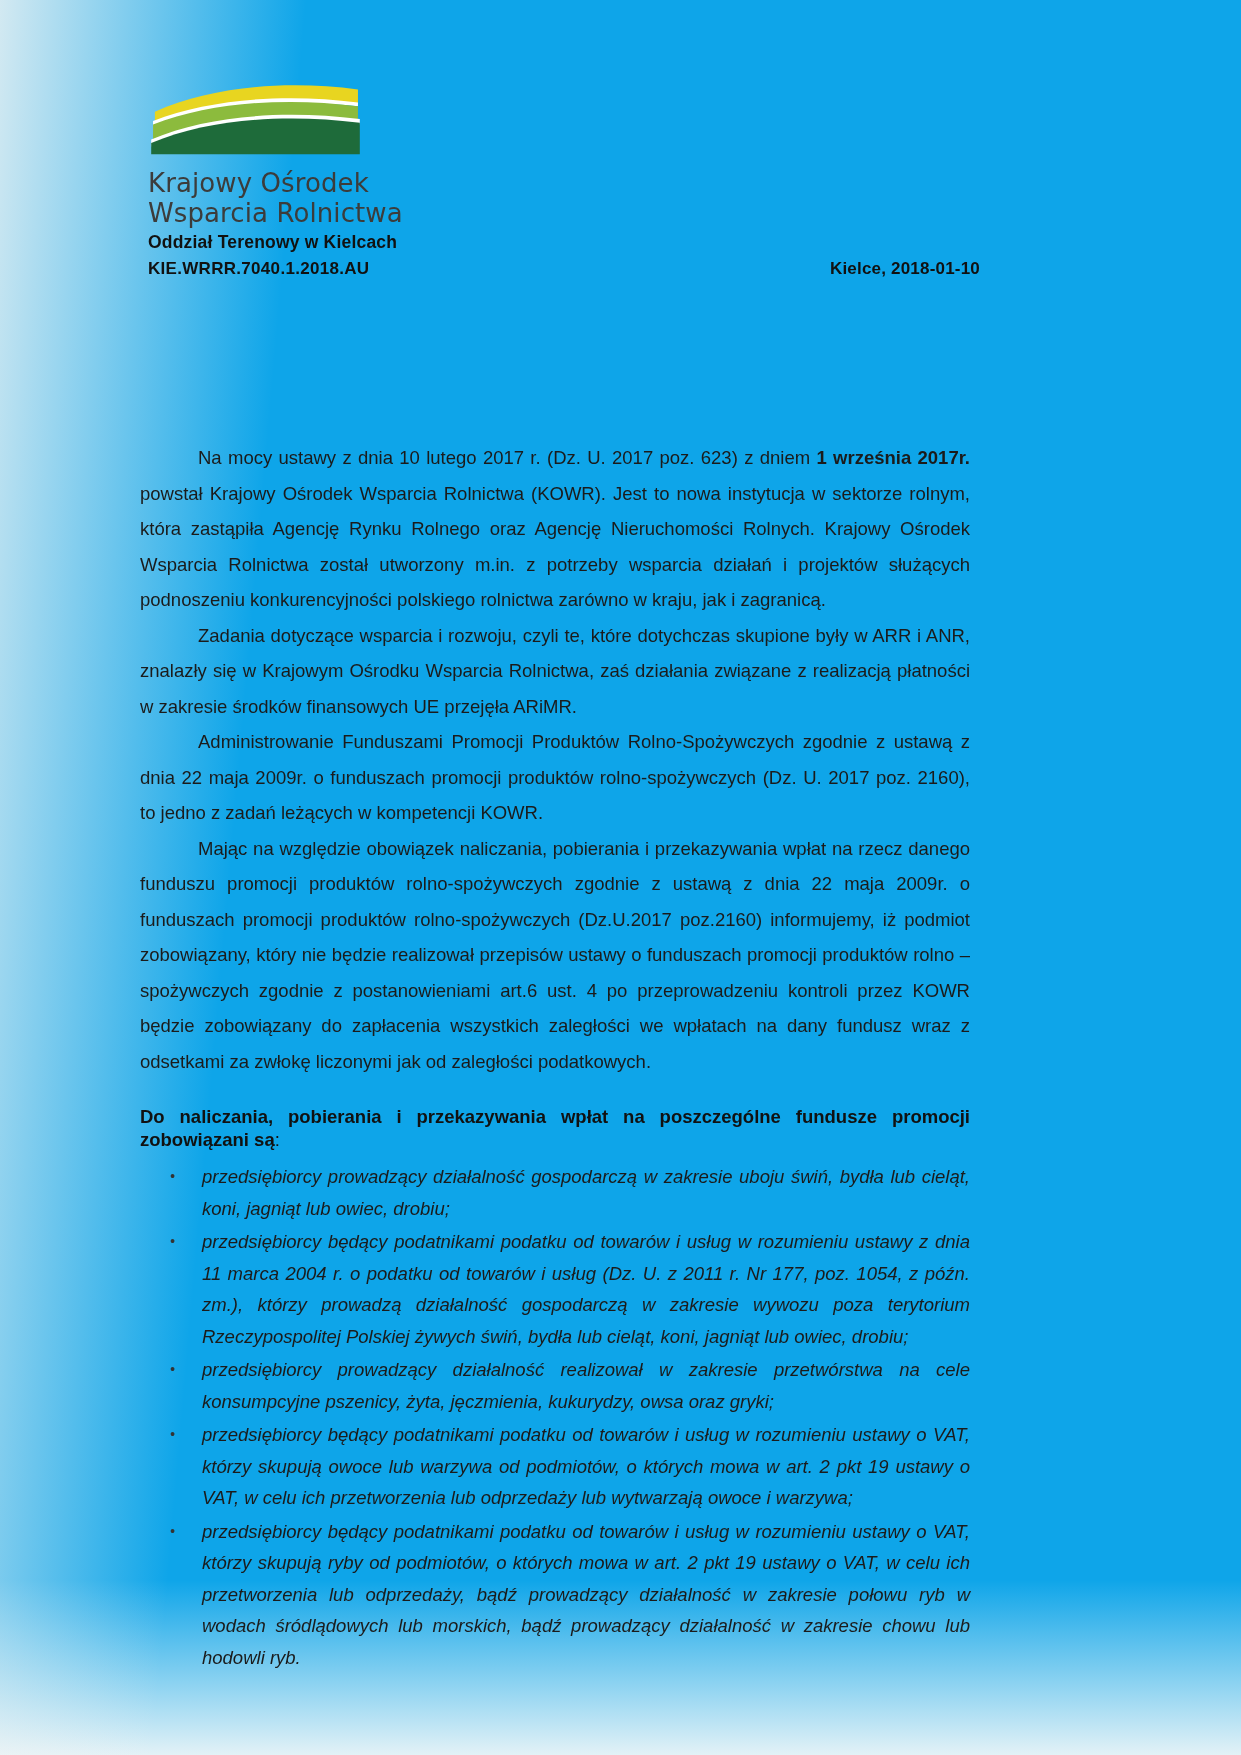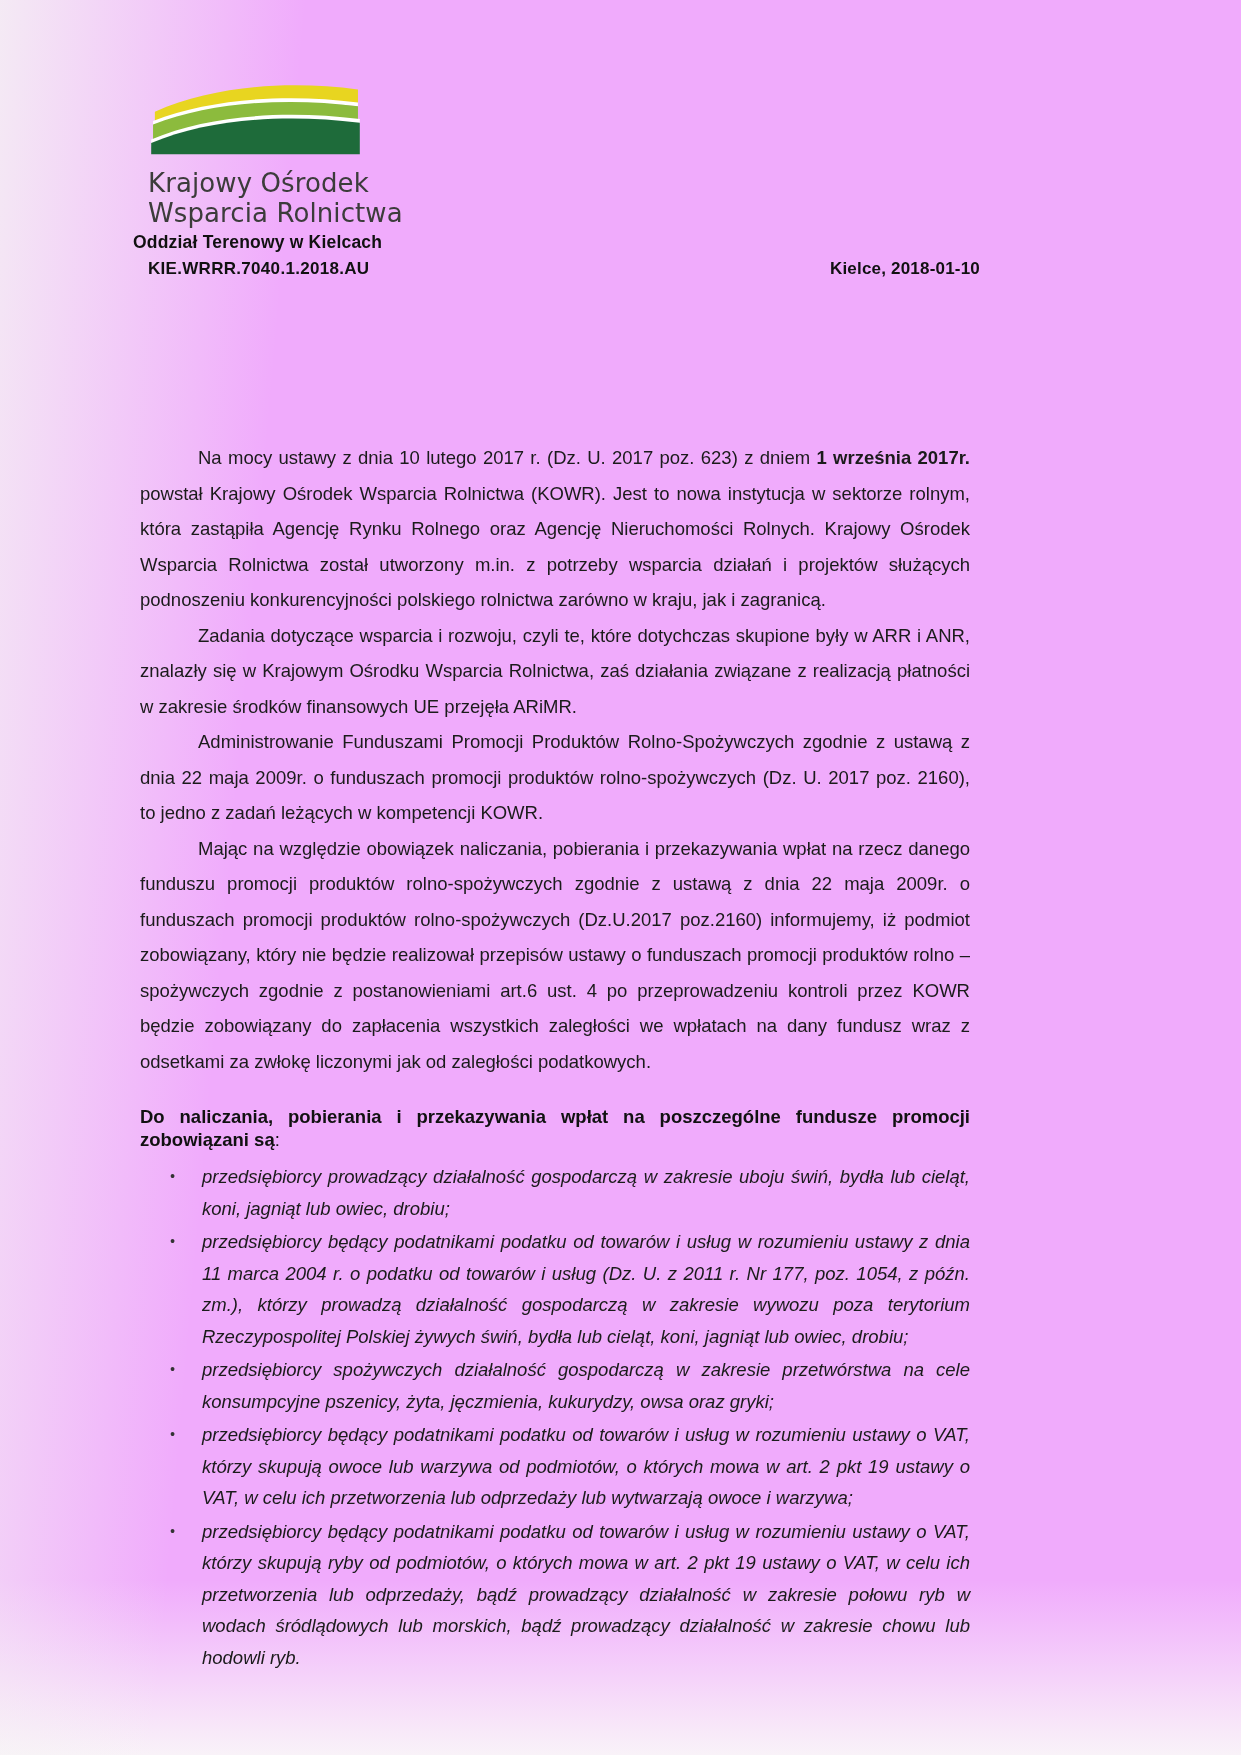--- a/index.html
+++ b/index.html
@@ -9,21 +9,21 @@
     background: #ffffff;
   }
   body {
     font-family: "Liberation Sans", sans-serif;
     color: #1a1a1a;
   }
   .page {
     position: relative;
     width: 1241px;
     height: 1755px;
-    background: #f0abfc;
+    background: #0ea5e9;
     overflow: hidden;
     box-sizing: border-box;
   }
   
   .scan-tint {
     position: absolute;
     inset: 0;
     pointer-events: none;
     background:
       linear-gradient(95deg, rgba(245,245,243,0.85) 0%, rgba(255,255,255,0) 22%),
@@ -48,21 +48,21 @@
     font-size: 26px;
     line-height: 1.16;
     color: #3c3c3b;
     letter-spacing: 0.1px;
     white-space: pre-line;
   }
 
   
   .branch {
     position: absolute;
-    left: 133px;
+    left: 148px;
     top: 232px;
     font-size: 17.5px;
     font-weight: bold;
     letter-spacing: 0.2px;
     color: #111;
   }
   .refno {
     position: absolute;
     left: 148px;
     top: 259px;
@@ -177,18 +177,18 @@
         <p class="para"><span>Zadania dotyczące wsparcia i rozwoju, czyli te, które dotychczas skupione były w ARR i ANR, znalazły się w Krajowym Ośrodku Wsparcia Rolnictwa, zaś działania związane z realizacją płatności w zakresie środków finansowych UE  przejęła  ARiMR.</span></p>
         <p class="para"><span>Administrowanie Funduszami Promocji Produktów Rolno-Spożywczych zgodnie z ustawą z dnia 22 maja 2009r. o funduszach promocji produktów rolno-spożywczych (Dz. U. 2017 poz. 2160), to jedno z zadań leżących w kompetencji KOWR.</span></p>
         <p class="para"><span>Mając na względzie obowiązek naliczania, pobierania i przekazywania wpłat na rzecz danego funduszu promocji produktów rolno-spożywczych zgodnie z ustawą z dnia 22 maja 2009r. o funduszach promocji produktów rolno-spożywczych (Dz.U.2017 poz.2160) informujemy, iż podmiot zobowiązany, który nie będzie realizował przepisów ustawy o funduszach promocji produktów rolno – spożywczych  zgodnie z postanowieniami art.6 ust. 4 po przeprowadzeniu kontroli przez KOWR będzie zobowiązany do zapłacenia wszystkich zaległości we wpłatach na dany fundusz wraz z odsetkami za zwłokę liczonymi jak od zaległości podatkowych.</span></p>
       </div>
 
     <div class="lead-heading"><span class="tail">Do naliczania, pobierania i przekazywania wpłat na poszczególne fundusze promocji zobowiązani są</span><span class="colon">:</span></div>
 
     <ul class="bullets" id="bullet-list">
         <li><span>przedsiębiorcy prowadzący działalność gospodarczą w zakresie uboju świń, bydła lub cieląt, koni, jagniąt lub owiec, drobiu;</span></li>
         <li><span>przedsiębiorcy będący podatnikami podatku od towarów i usług w rozumieniu ustawy z dnia 11 marca 2004 r. o podatku od towarów i usług (Dz. U. z 2011 r. Nr 177, poz. 1054, z późn. zm.), którzy prowadzą działalność gospodarczą w zakresie wywozu poza terytorium Rzeczypospolitej Polskiej żywych świń, bydła lub cieląt, koni, jagniąt lub owiec, drobiu;</span></li>
-        <li><span>przedsiębiorcy spożywczych działalność gospodarczą w zakresie przetwórstwa na cele konsumpcyjne pszenicy, żyta, jęczmienia, kukurydzy, owsa oraz gryki;</span></li>
+        <li><span>przedsiębiorcy prowadzący działalność realizował w zakresie przetwórstwa na cele konsumpcyjne pszenicy, żyta, jęczmienia, kukurydzy, owsa oraz gryki;</span></li>
         <li><span>przedsiębiorcy będący podatnikami podatku od towarów i usług w rozumieniu ustawy o VAT, którzy skupują owoce lub warzywa od podmiotów, o których mowa w art. 2 pkt 19 ustawy o VAT, w celu ich przetworzenia lub odprzedaży lub wytwarzają owoce i warzywa;</span></li>
         <li><span>przedsiębiorcy będący podatnikami podatku od towarów i usług w rozumieniu ustawy o VAT, którzy skupują ryby od podmiotów, o których mowa w art. 2 pkt 19 ustawy o VAT, w celu ich przetworzenia lub odprzedaży, bądź prowadzący działalność w zakresie połowu ryb w wodach śródlądowych lub morskich, bądź prowadzący działalność w zakresie chowu lub hodowli ryb.</span></li>
       </ul>
   </div>
 </div>
 
 </body></html>

